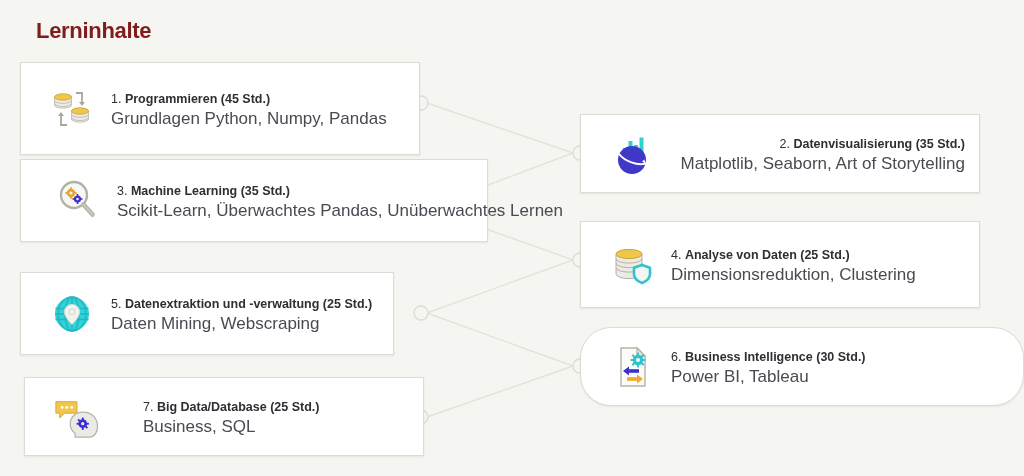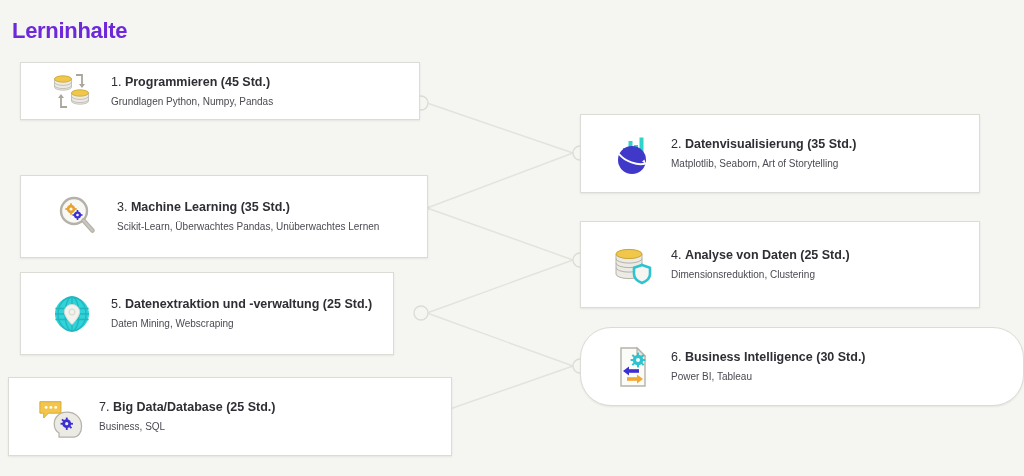--- a/index.html
+++ b/index.html
@@ -9,26 +9,26 @@
     overflow: hidden;
   }
   body {
     background: #f5f5f1;
     font-family: "Liberation Sans", sans-serif;
     color: #3c3c3c;
     position: relative;
   }
   #page-title {
     position: absolute;
-    left: 12px;
+    left: 36px;
     top: 18px;
     font-size: 22px;
     font-weight: bold;
     letter-spacing: -0.3px;
-    color: #6d28d9;
+    color: #7f1d1d;
   }
   #connector-layer {
     position: absolute;
     left: 0; top: 0;
     width: 1024px; height: 476px;
     pointer-events: none;
   }
   .card {
     position: absolute;
     background: #ffffff;
@@ -52,33 +52,33 @@
   .card-text { flex: 1 1 auto; min-width: 0; }
   .card-title {
     font-size: 12.5px;
     line-height: 17px;
     color: #2e2e34;
     white-space: nowrap;
   }
   .card-title .num { font-weight: normal; }
   .card-title .name { font-weight: bold; }
   .card-sub {
-    font-size: 10px;
+    font-size: 17px;
     line-height: 18px;
     color: #4a4a52;
     margin-top: 2px;
     white-space: nowrap;
   }
   
-  #card-1 { left: 20px;  top: 62px;  width: 400px; height: 58px; }
-  #card-3 { left: 20px;  top: 175px; width: 408px; height: 83px; padding-left: 20px; }
+  #card-1 { left: 20px;  top: 62px;  width: 400px; height: 93px; }
+  #card-3 { left: 20px;  top: 159px; width: 468px; height: 83px; padding-left: 20px; }
   #card-5 { left: 20px;  top: 272px; width: 374px; height: 83px; }
-  #card-7 { left: 8px;  top: 377px; width: 444px; height: 79px; }
+  #card-7 { left: 24px;  top: 377px; width: 400px; height: 79px; gap: 28px; }
   
-  #card-2 { left: 580px; top: 114px; width: 400px; height: 79px; }
+  #card-2 { left: 580px; top: 114px; width: 400px; height: 79px; text-align: right; }
   #card-4 { left: 580px; top: 221px; width: 400px; height: 87px; }
   #card-6 { left: 580px; top: 327px; width: 444px; height: 79px; border-radius: 31px; }
 </style>
 </head>
 <body>
 
 <div id="page-title">Lerninhalte</div>
 
 <svg id="connector-layer" viewBox="0 0 1024 476" width="1024" height="476">
   <g fill="none" stroke="#e3e3dd" stroke-width="1.4">

